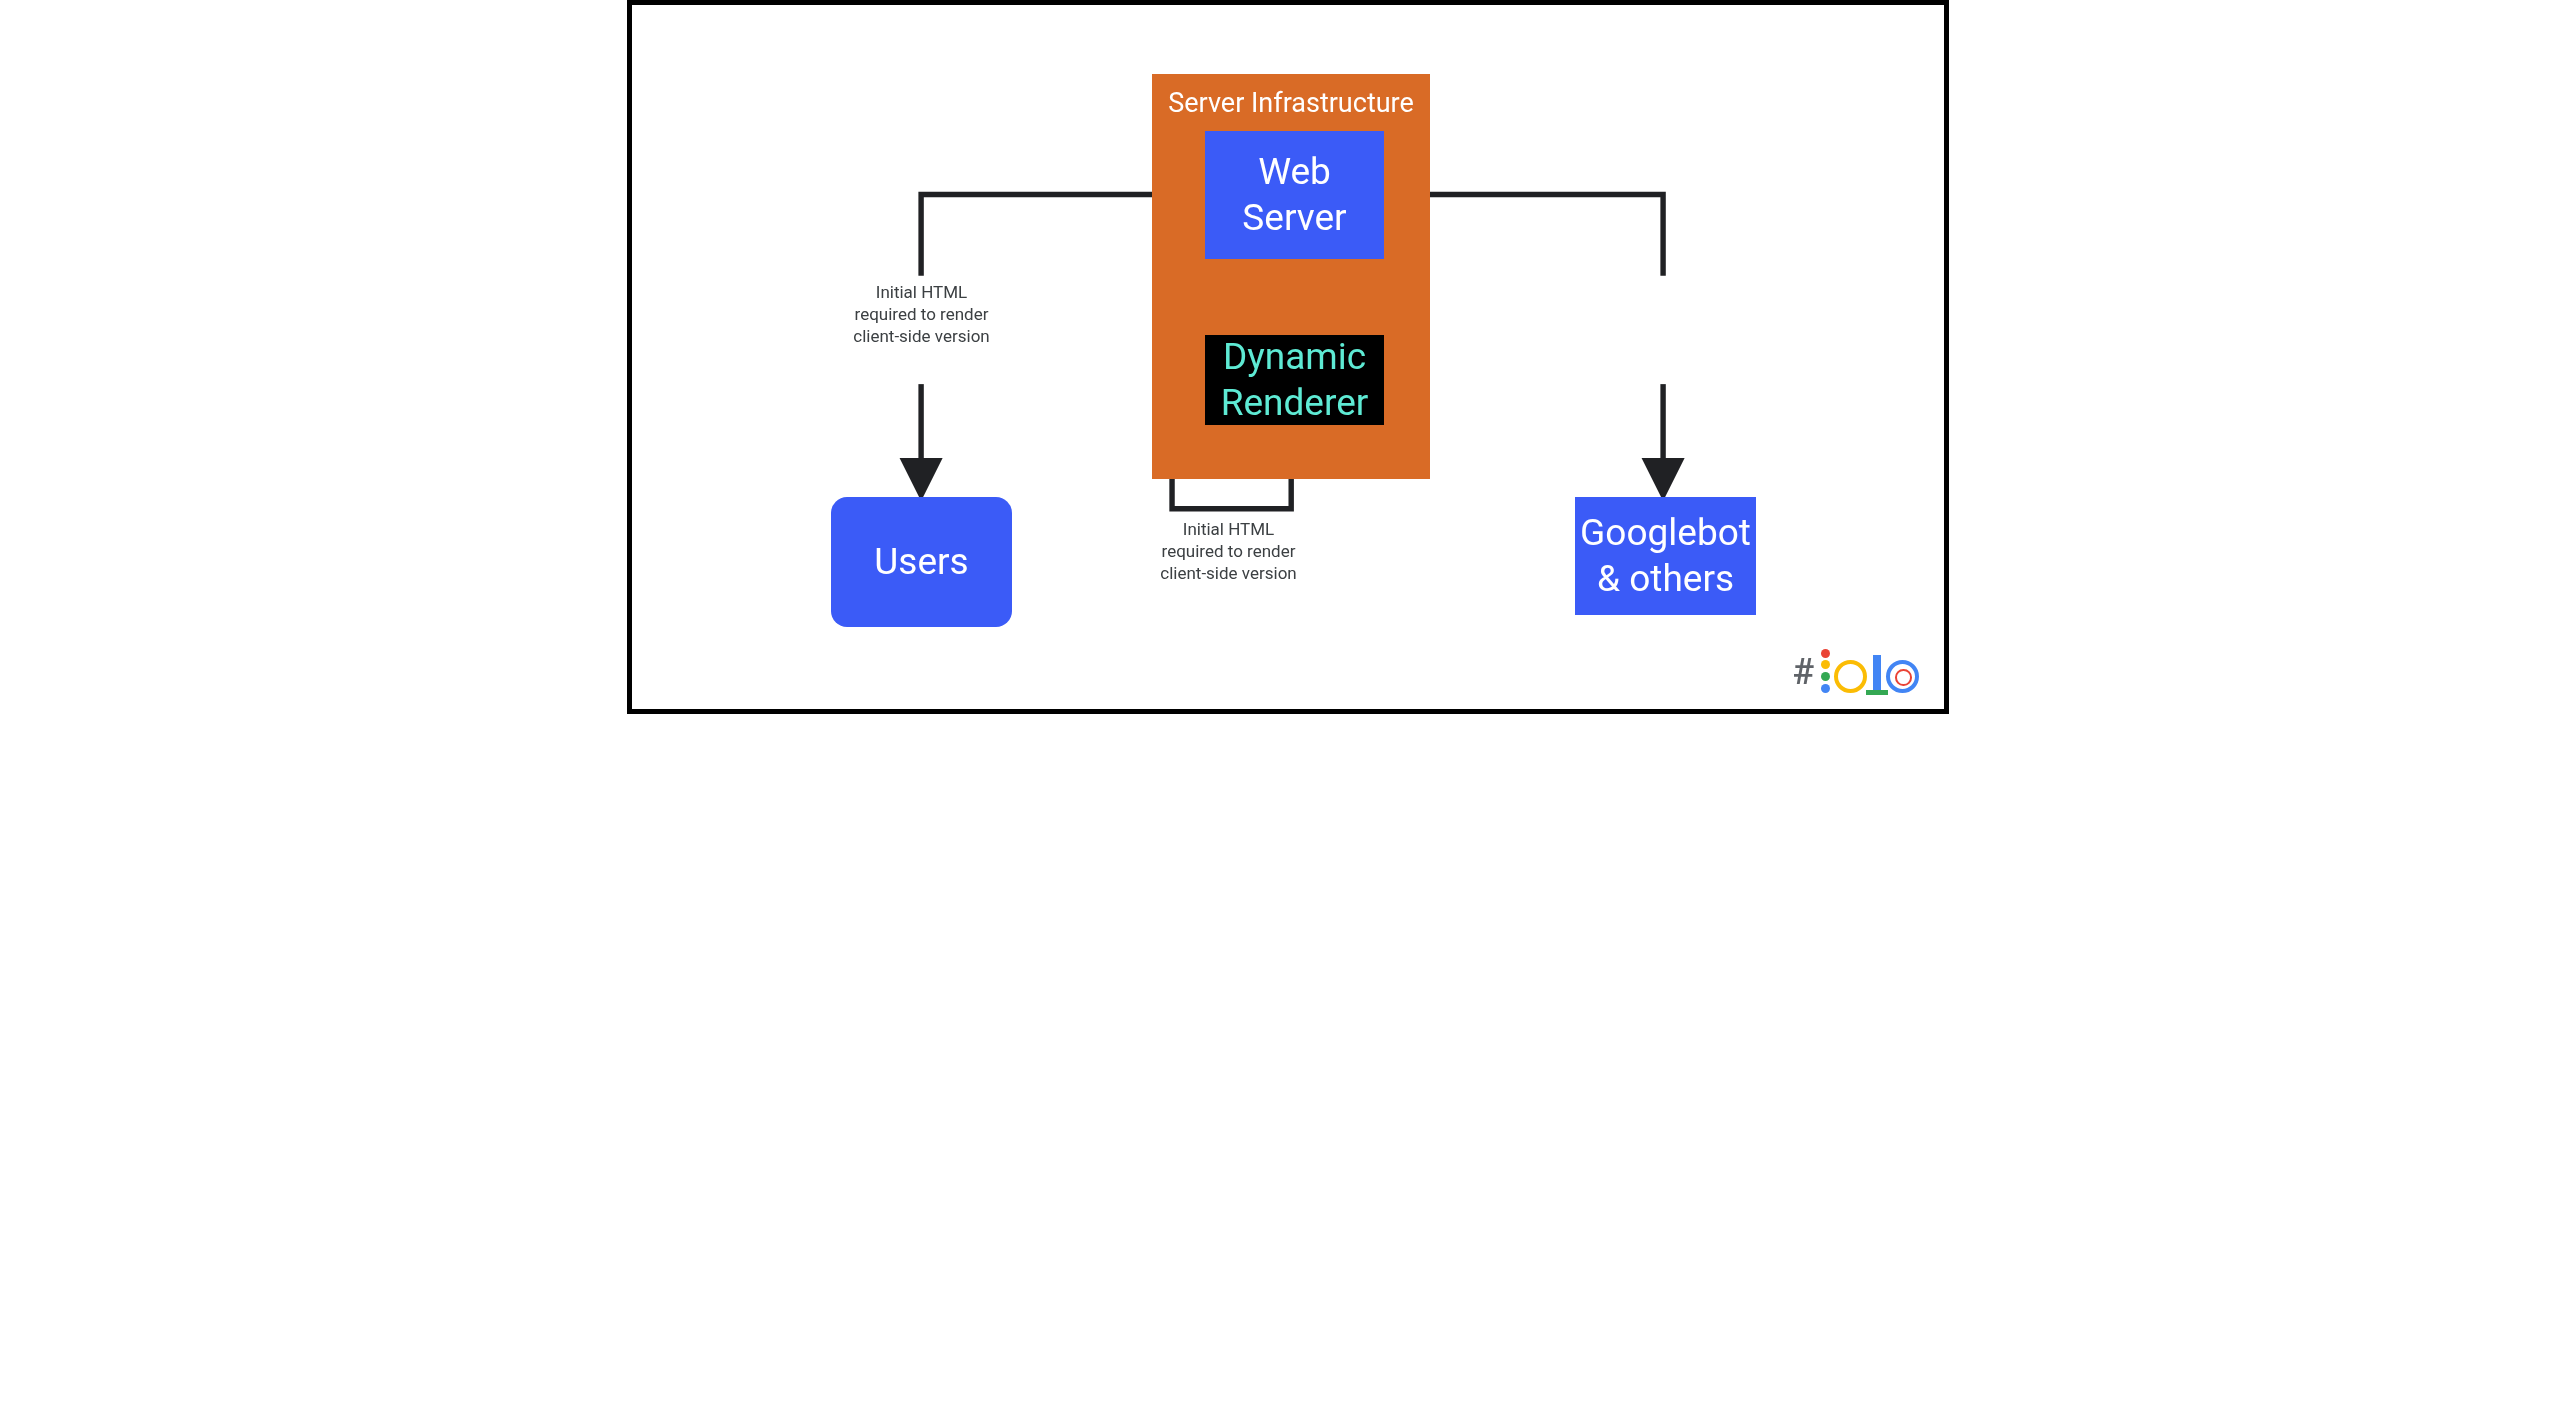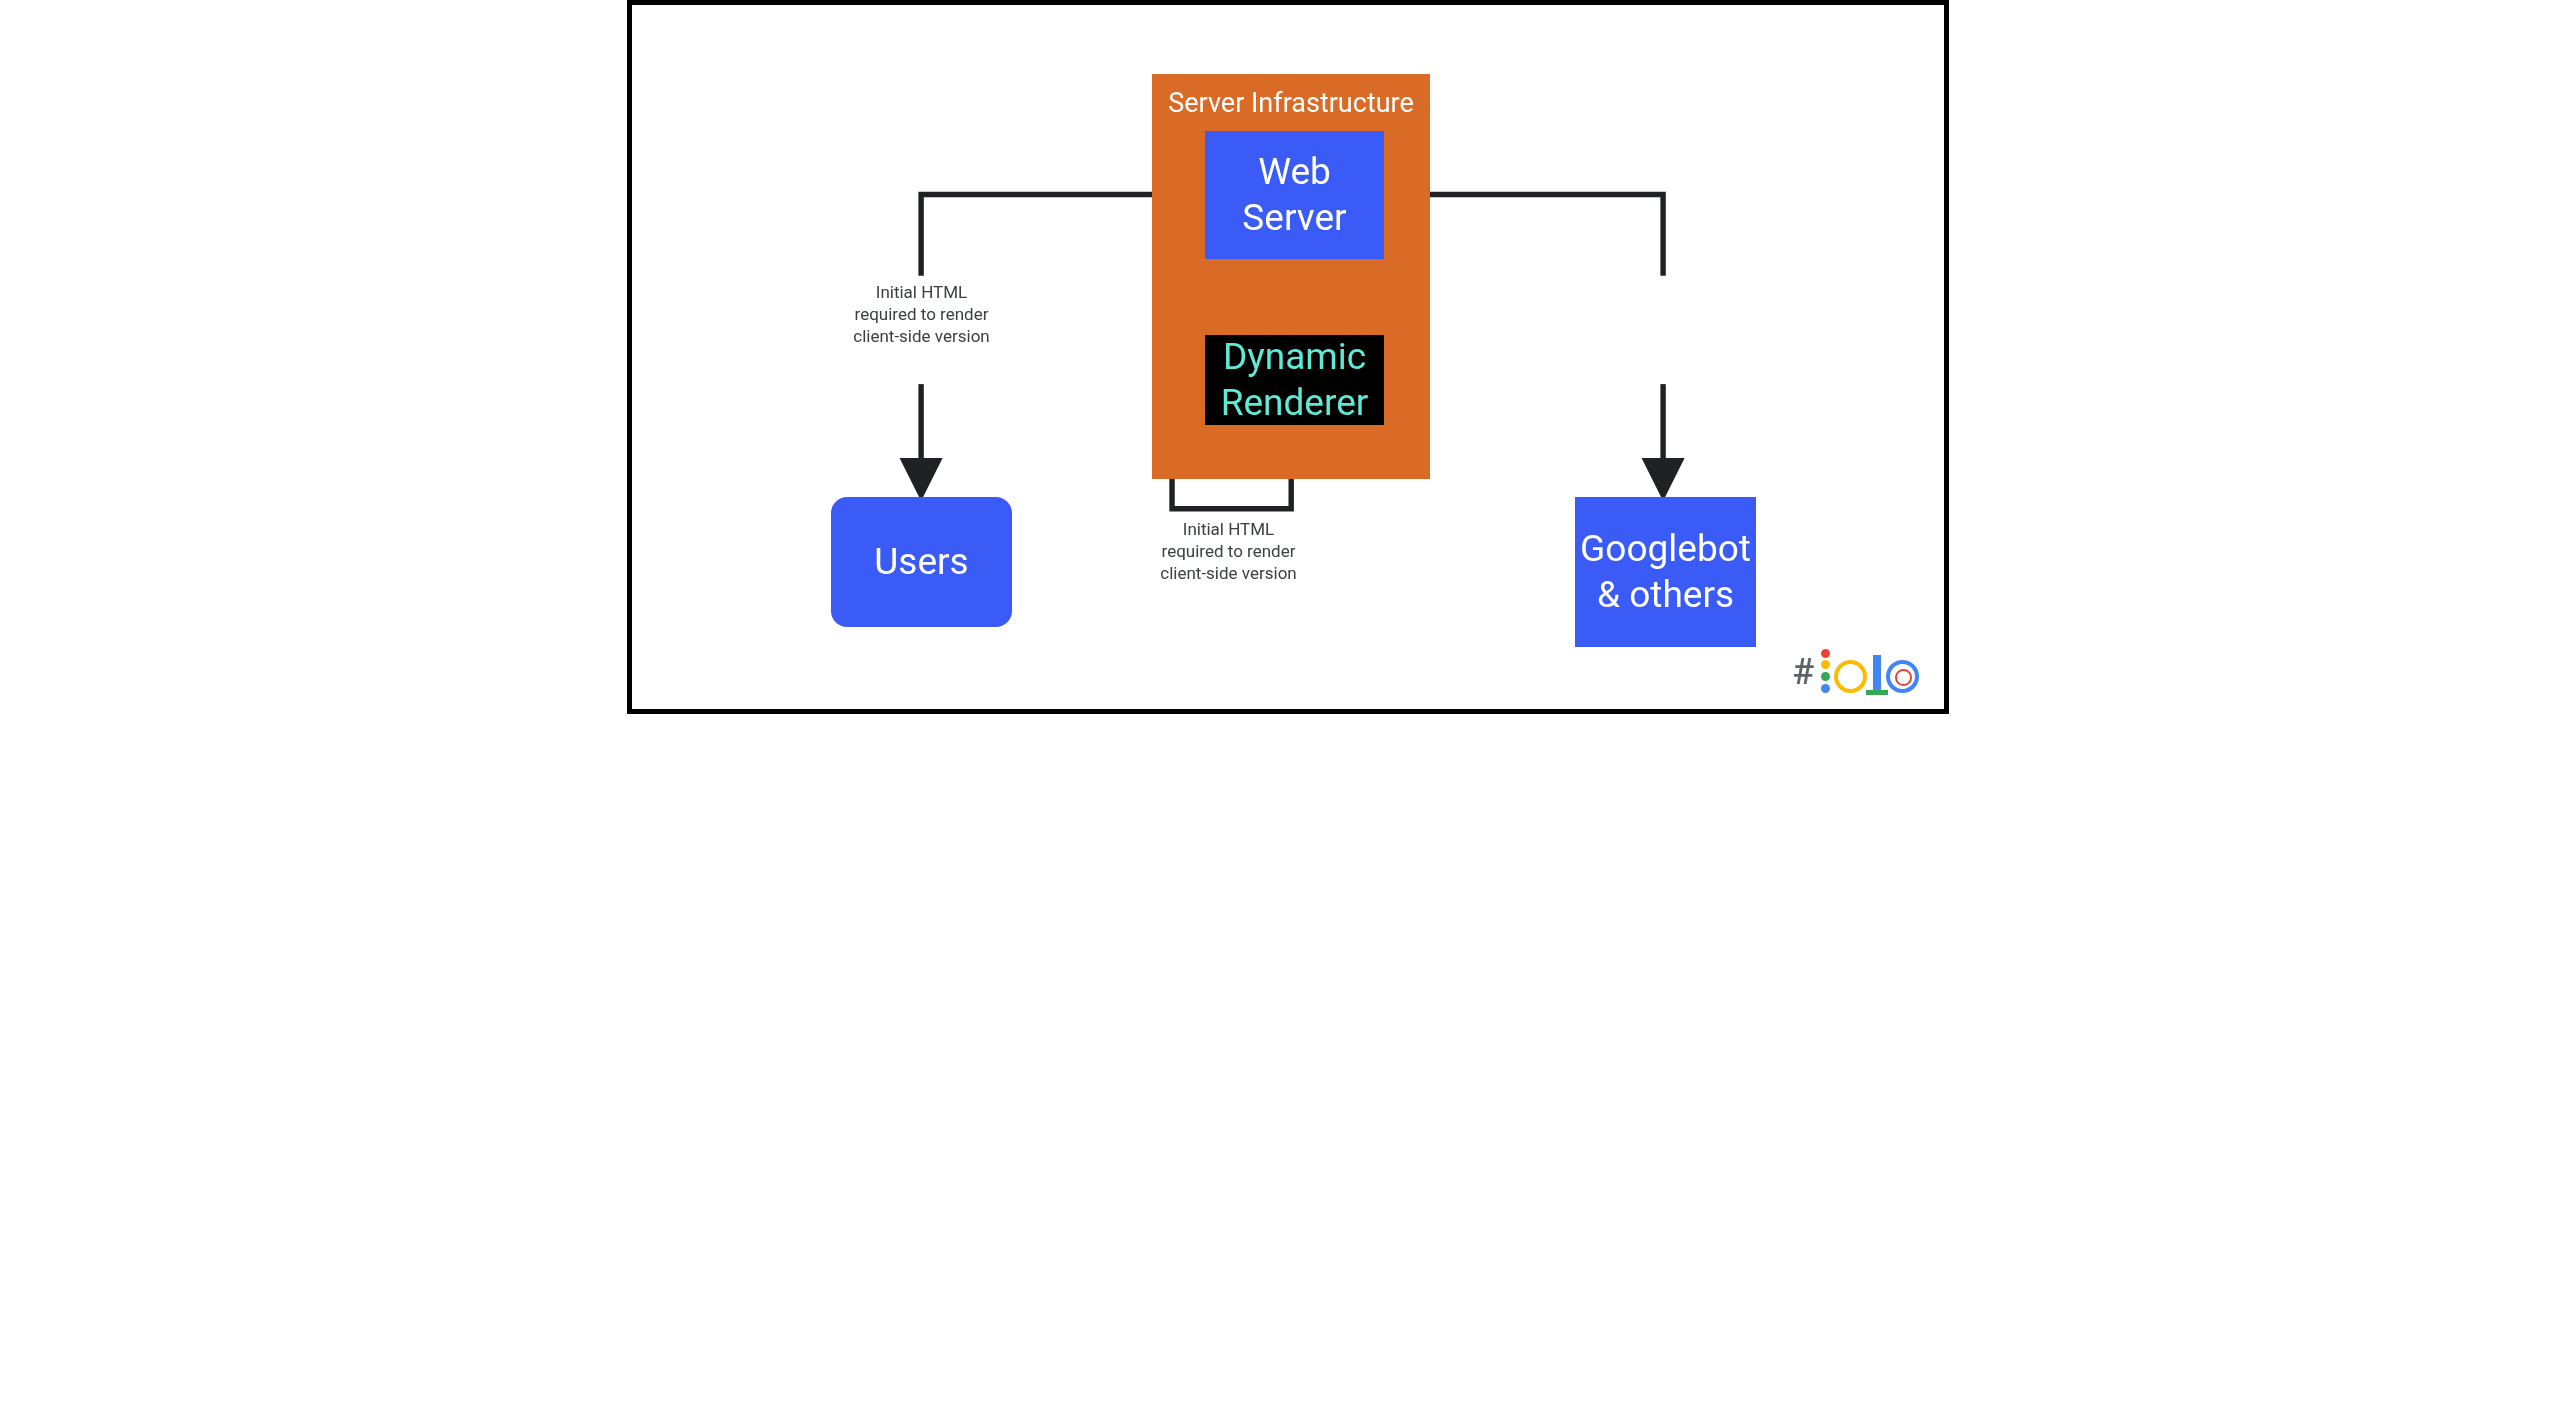--- a/index.html
+++ b/index.html
@@ -119,21 +119,21 @@
 
   <div class="box black" style="left:573px; top:330px; width:179px; height:90px;">
     <span class="node-label" style="white-space:pre-line;">Dynamic
 Renderer</span>
   </div>
 
   <div class="box blue" style="left:199px; top:492px; width:181px; height:130px;border-radius:16px;">
     <span class="node-label">Users</span>
   </div>
 
-  <div class="box blue" style="left:943px; top:492px; width:181px; height:150px;">
+  <div class="box blue" style="left:943px; top:492px; width:181px; height:118px;">
     <span class="node-label" style="white-space:pre-line;">Googlebot
 &amp; others</span>
   </div>
 
   <div class="label" style="left:154px; top:276px; width:271px; white-space:pre-line;">Initial HTML
 required to render
 client-side version</div>
 
   <div class="label" style="left:443px; top:513px; width:307px; white-space:pre-line;">Initial HTML
 required to render

